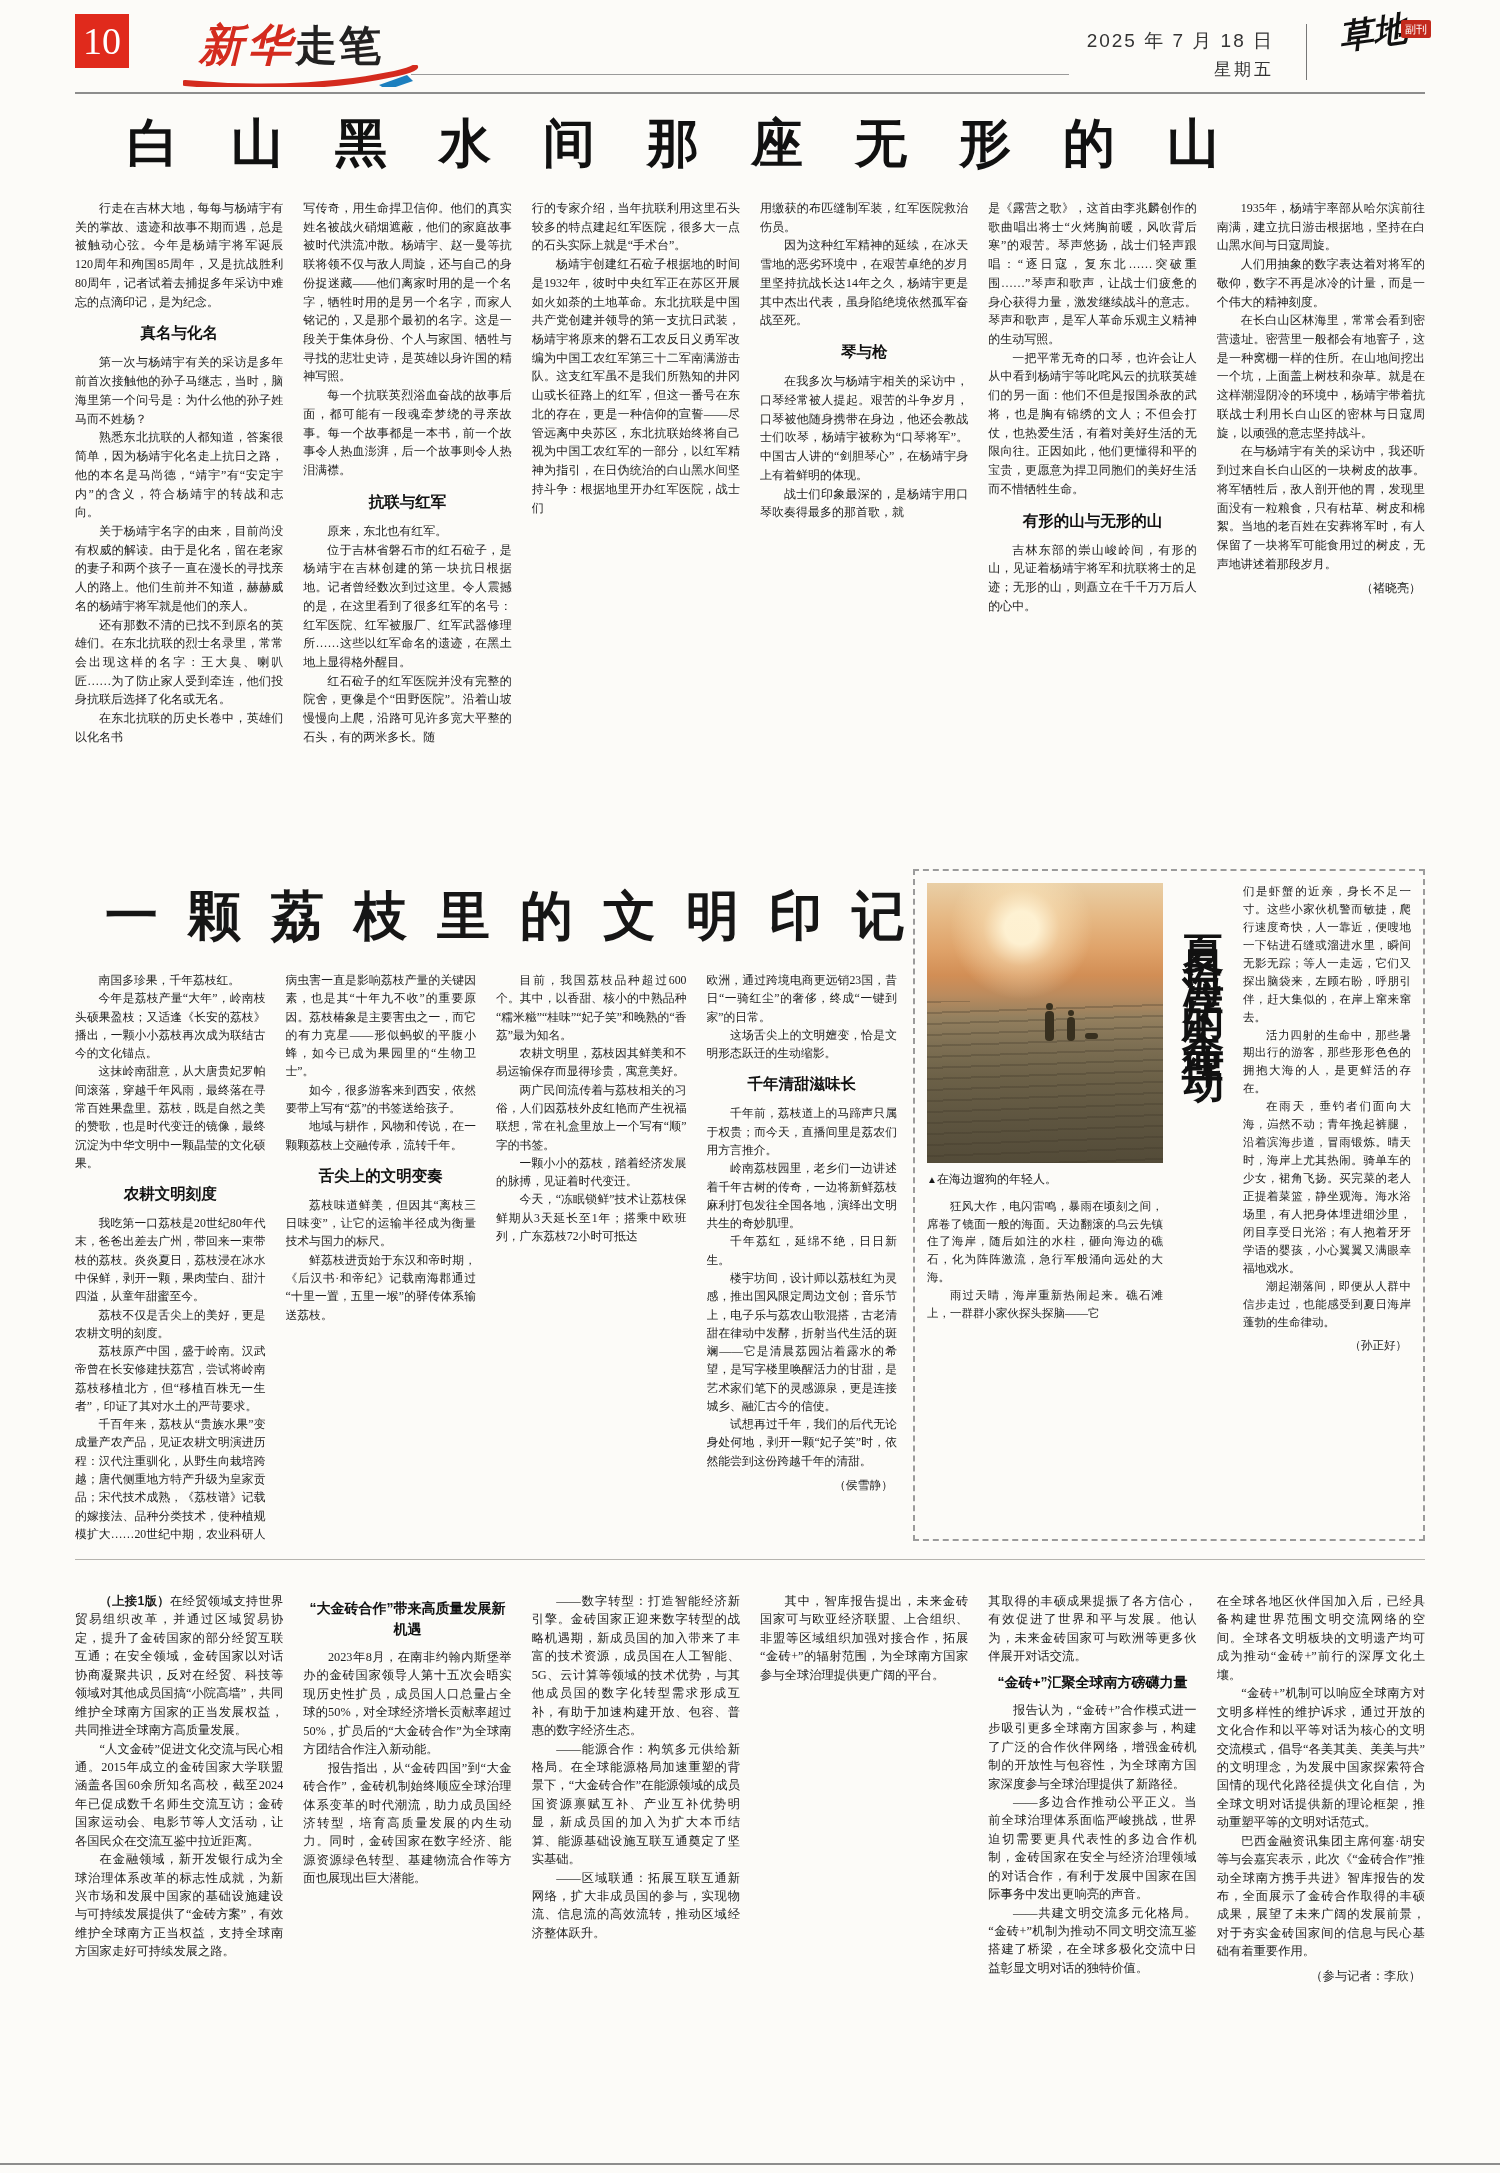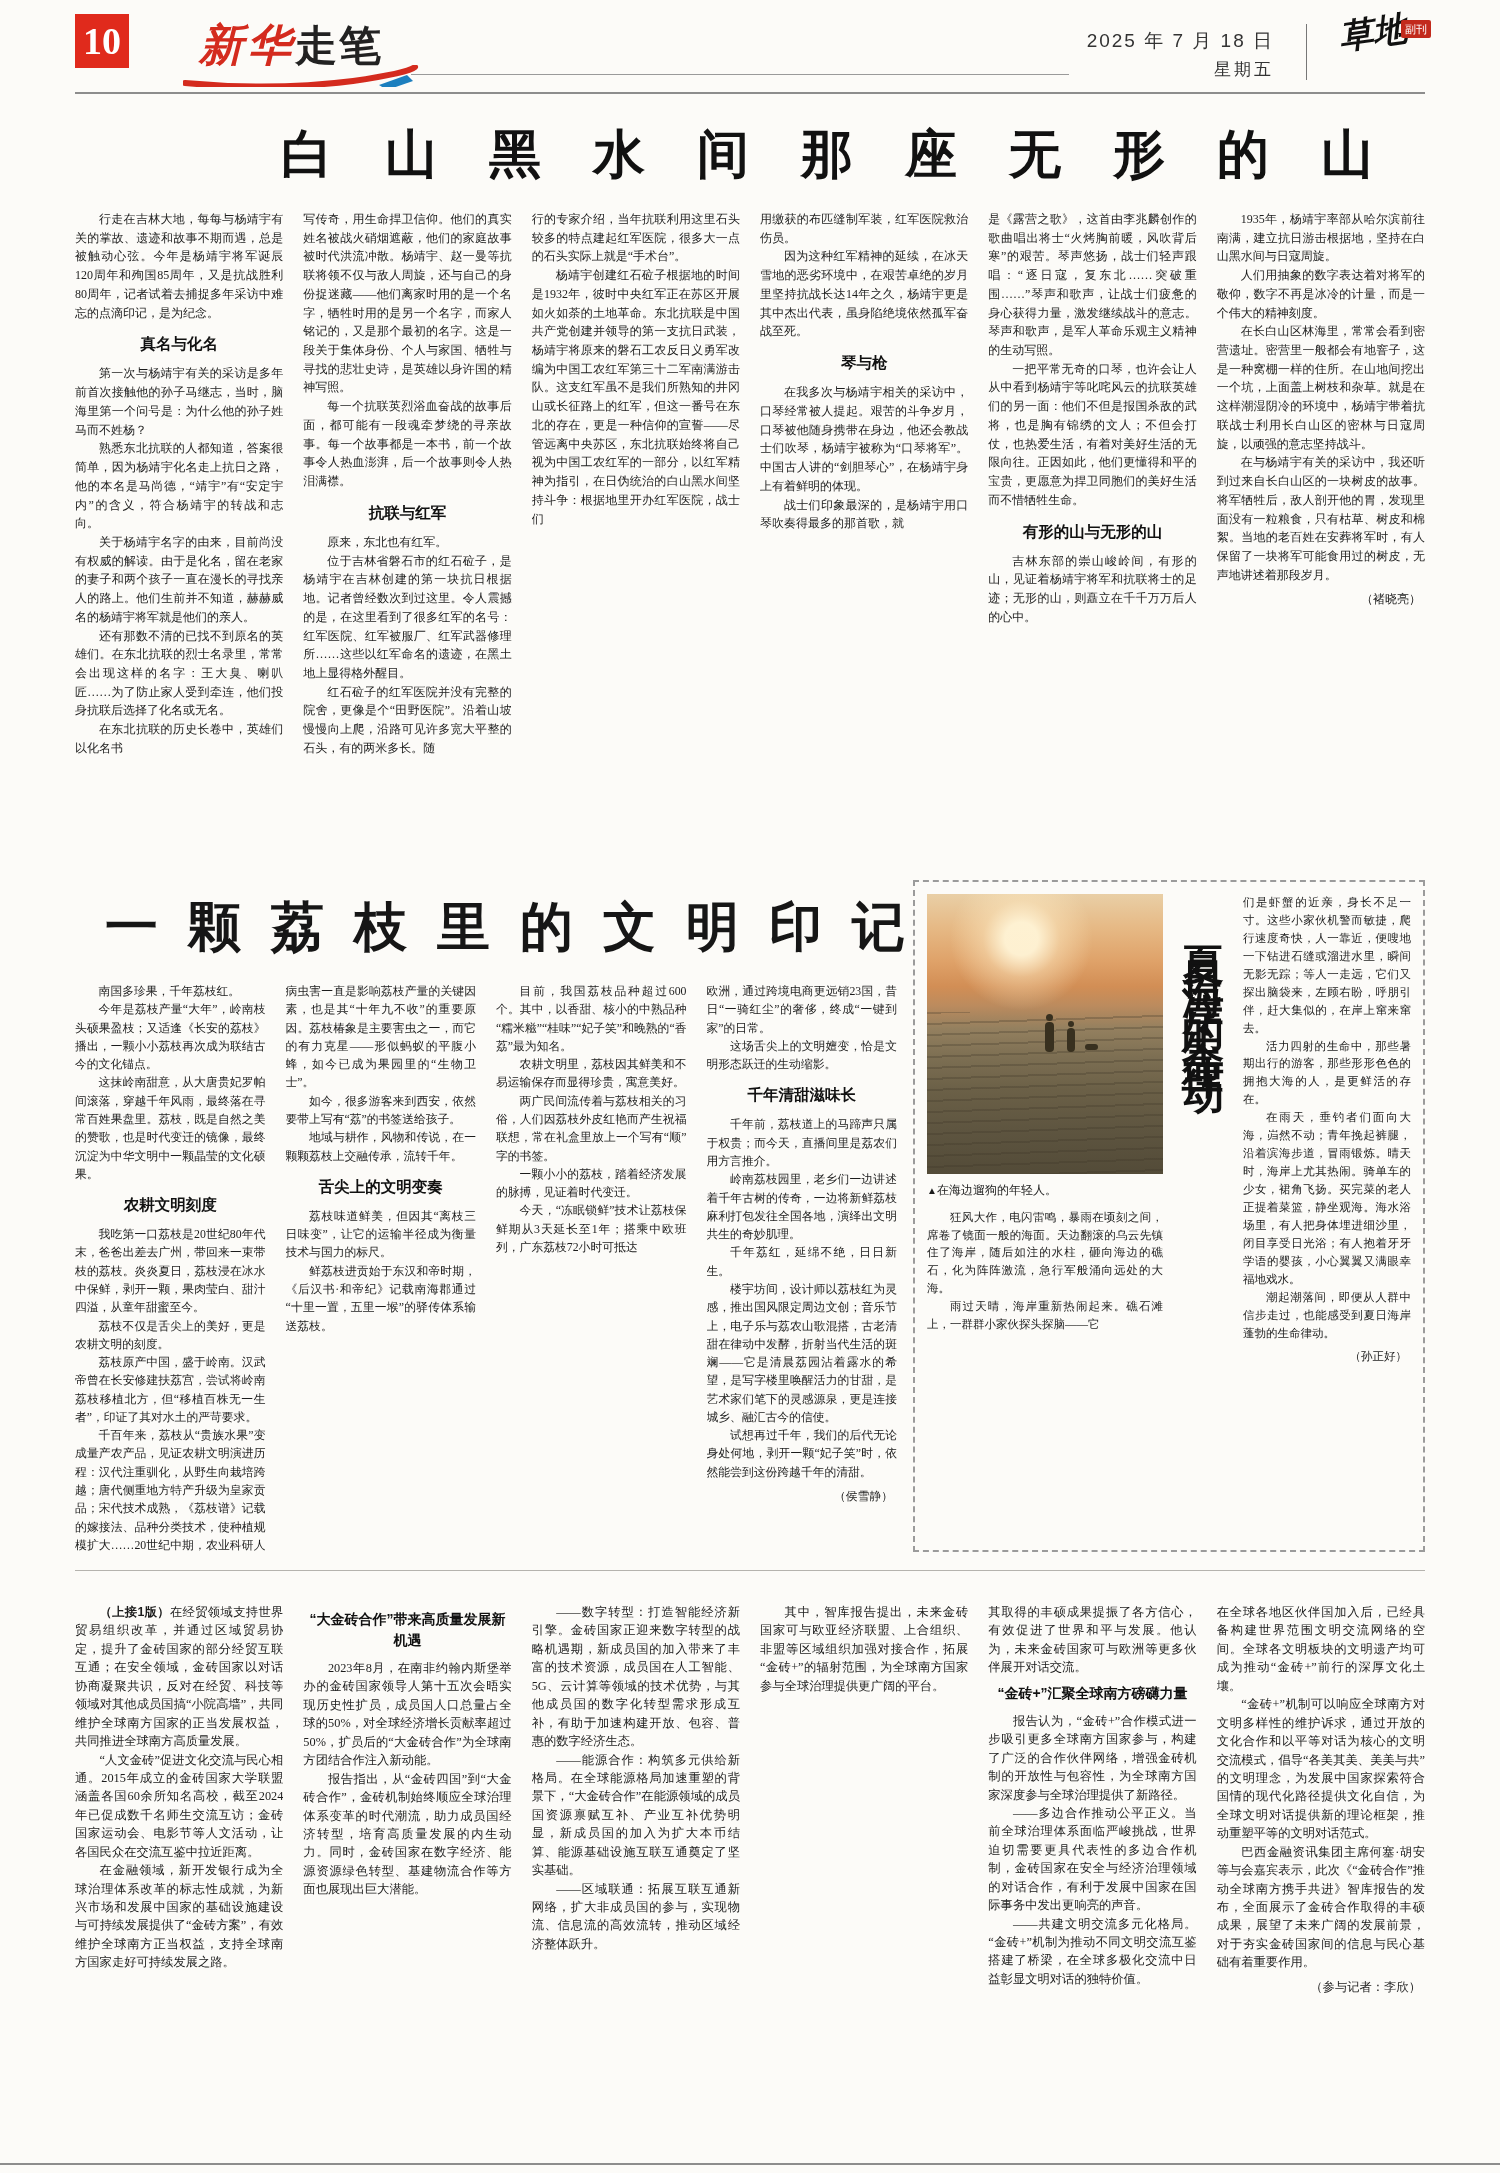--- a/index.html
+++ b/index.html
@@ -3,40 +3,40 @@
 <meta charset="utf-8">
 <style>
   html,body{margin:0;padding:0;background:#d8d6d2;}
   .page{position:relative;width:1500px;height:2173px;margin:0 auto;background:#fcfbf8;
         font-family:"Liberation Serif",serif;color:#1c1c1c;overflow:hidden;box-sizing:border-box;
         padding:0 75px;}
   
   .hdr{display:flex;align-items:flex-start;justify-content:space-between;padding-top:12px;height:80px;
        border-bottom:2px solid #8d8d8d;}
   .pagenum{width:54px;height:54px;background:#e02a1c;color:#fff;font-family:"Liberation Serif",serif;
-       font-weight:bold;font-size:38px;display:flex;align-items:center;justify-content:center;margin-top:2px;}
+       font-weight:normal;font-size:38px;display:flex;align-items:center;justify-content:center;margin-top:2px;}
   .masthead{display:flex;align-items:center;margin-left:60px;flex:1;}
   .mh-wrap{position:relative;padding:4px 18px 10px 10px;}
   .mh1{font-style:italic;font-weight:bold;font-size:44px;color:#d42b1e;letter-spacing:4px;
        font-family:"Liberation Serif",serif;}
   .mh2{font-weight:900;font-size:42px;color:#222;letter-spacing:2px;font-family:"Liberation Sans",sans-serif;}
   .mh-swoosh{position:absolute;left:-6px;right:-10px;bottom:-2px;height:22px;}
   .hdr-rule{flex:1;height:1px;background:#9a9a9a;margin:52px 18px 0 10px;}
   .dateblock{text-align:right;margin-top:14px;font-family:"Liberation Sans",sans-serif;color:#333;}
   .dateblock .d1{font-size:19px;letter-spacing:2px;}
   .dateblock .d2{font-size:17px;letter-spacing:3px;margin-top:4px;}
   .hdr-right{display:flex;align-items:center;gap:32px;}
   .vline{width:1px;height:56px;background:#777;margin-top:10px;}
   .suppl{position:relative;margin-top:6px;width:86px;height:64px;}
   .suppl .cao{font-style:italic;font-weight:bold;font-size:34px;line-height:.9;color:#111;
        transform:rotate(-8deg);display:inline-block;}
   .seal{position:absolute;top:2px;right:-6px;background:#c22a1c;color:#fff;font-size:11px;
        padding:3px 4px;line-height:1.1;border-radius:2px;font-family:"Liberation Sans",sans-serif;}
   
-  .a1-title{margin:26px 0 20px;text-align:right;font-size:52px;font-weight:900;letter-spacing:52px;
+  .a1-title{margin:15px 0 20px;text-align:left;font-size:52px;font-weight:900;letter-spacing:52px;
        text-indent:52px;white-space:nowrap;color:#111;}
   .cols{display:flex;gap:20px;text-align:justify;overflow:hidden;}
   .cols .col{flex:1 1 0;overflow:hidden;}
   .a1 .cols{height:648px;font-size:12px;line-height:1.56;}
   .par{margin:0;text-indent:2em;}
   .par.cont{text-indent:0;}
   .colhead{margin:10px 0 8px;text-align:center;font-family:"Liberation Sans",sans-serif;
        font-weight:bold;font-size:15.5px;color:#111;}
   .byline{margin:6px 4px 0 0;text-align:right;text-indent:0;}
   

